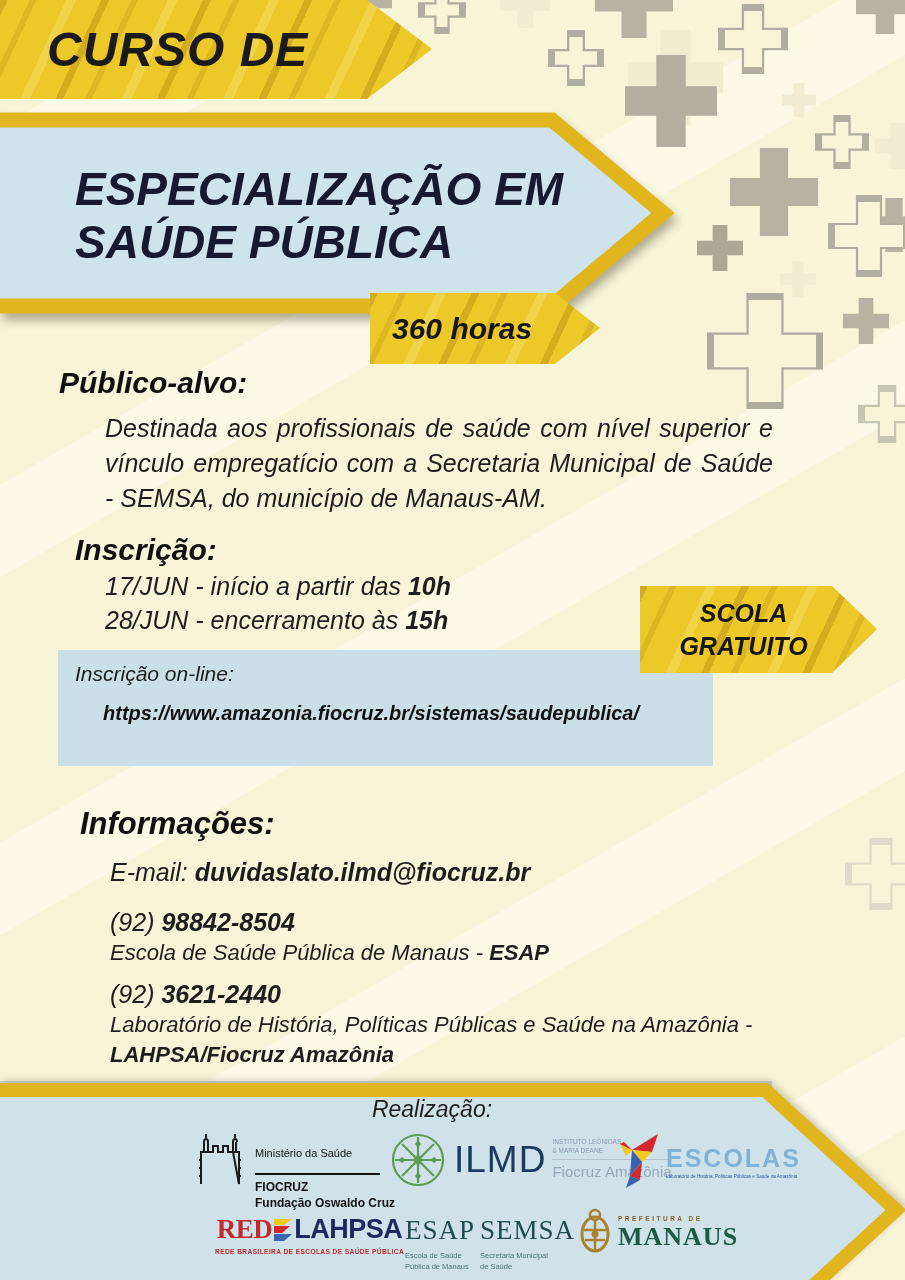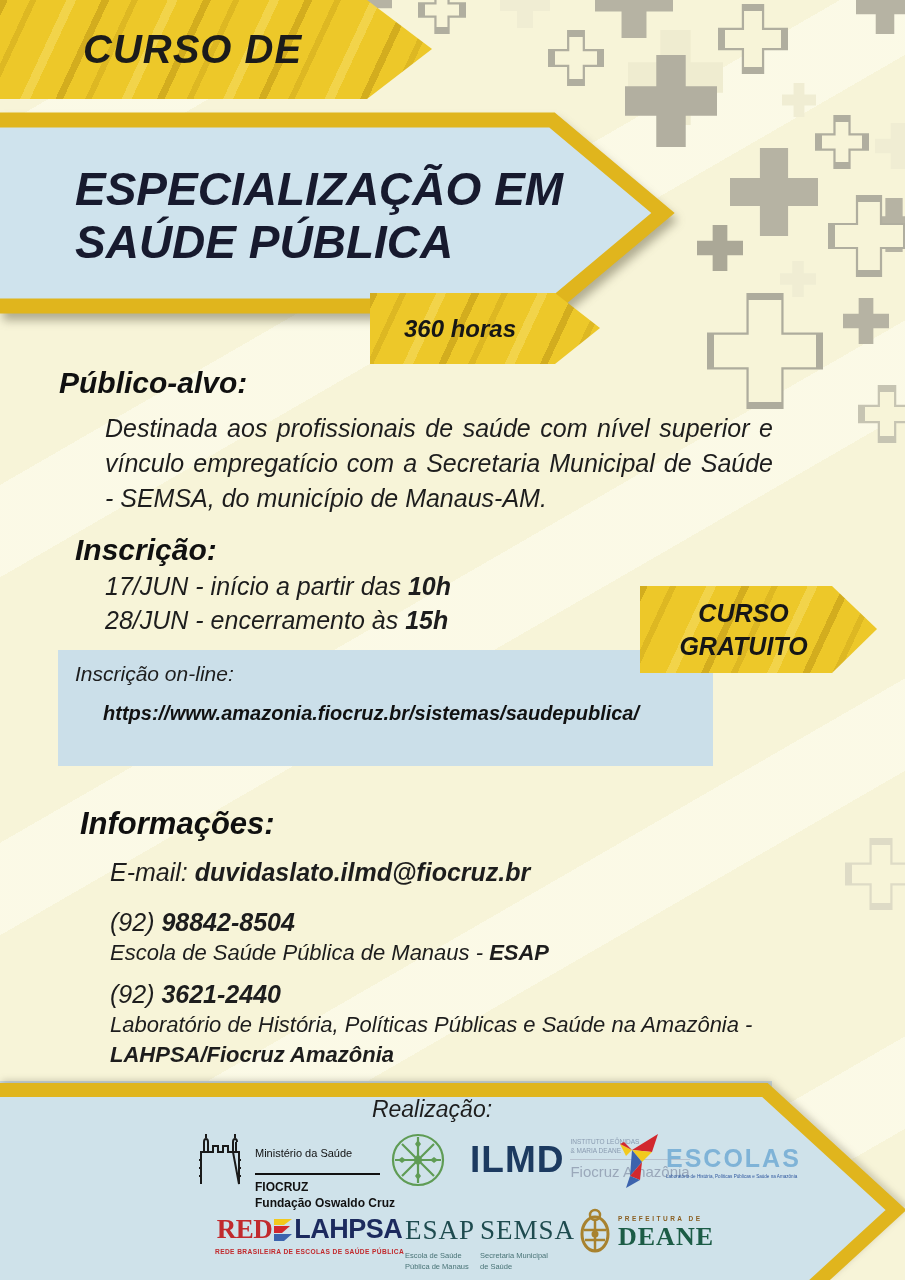--- a/index.html
+++ b/index.html
@@ -27,25 +27,25 @@
     content:"";position:absolute;inset:0;
     background:repeating-linear-gradient(115deg,
       rgba(150,110,5,0.30) 0 7px, transparent 7px 27px,
       rgba(150,110,5,0.18) 27px 33px, transparent 33px 60px,
       rgba(255,242,160,0.28) 60px 69px, transparent 69px 92px);
   }
   .yb .t{position:relative;z-index:2;}
   #curso-de{left:0;top:42;width:432px;height:99px;
     clip-path:polygon(0 0,367px 0,432px 49px,367px 99px,0 99px);
     display:flex;align-items:center;}
-  #curso-de .t{padding-left:64px;font-size:40px;font-weight:bold;font-style:italic;color:#1b1b1b;letter-spacing:1px;margin-left:19px;}
+  #curso-de .t{padding-left:47px;font-size:48px;font-weight:bold;font-style:italic;color:#1b1b1b;letter-spacing:1px;}
   #horas{left:370px;top:293px;width:230px;height:71px;
     clip-path:polygon(0 0,185px 0,230px 35px,185px 71px,0 71px);
     display:flex;align-items:center;z-index:5;}
-  #horas .t{padding-left:34px;font-size:24px;font-weight:bold;font-style:italic;color:#161616;}
+  #horas .t{padding-left:22px;font-size:30px;font-weight:bold;font-style:italic;color:#161616;}
   #gratuito{left:640px;top:586px;width:237px;height:87px;
     clip-path:polygon(0 0,192px 0,237px 43px,192px 87px,0 87px);
     display:flex;align-items:center;justify-content:center;z-index:5;}
   #gratuito .t{padding-right:30px;font-size:25px;font-weight:bold;font-style:italic;color:#161616;text-align:center;line-height:1.3;}
   
   #title-banner{position:absolute;left:0;top:111px;z-index:3;
     filter:drop-shadow(3px 7px 5px rgba(70,65,40,0.4));}
   #title-text{position:absolute;left:75px;top:163px;z-index:4;
     font-size:46px;font-weight:bold;font-style:italic;color:#171a2e;line-height:1.16;letter-spacing:0;}
   
@@ -72,21 +72,21 @@
     font-style:italic;font-size:23px;color:#1d1d1d;}
   .logo{position:absolute;}
   
   #fiocruz{left:183px;top:48px;display:flex;align-items:flex-start;}
   #fiocruz .txt{margin-left:10px;font-size:11px;color:#111;}
   #fiocruz .l1{margin-top:17px;}
   #fiocruz .rule{width:125px;height:1.5px;background:#111;margin:14px 0 4px;}
   #fiocruz .l2,#fiocruz .l3{font-weight:bold;font-size:12px;line-height:1.4;}
   
   #ilmd{left:378px;top:50px;display:flex;align-items:center;}
-  #ilmd .acr{font-size:37px;font-weight:bold;color:#1c3a60;margin:0 6px 0 24px;letter-spacing:1px;}
+  #ilmd .acr{font-size:37px;font-weight:normal;color:#1c3a60;margin:0 6px 0 8px;letter-spacing:1px;}
   #ilmd .side{font-size:6.5px;color:#8a9bb0;line-height:1.35;}
   #ilmd .side .fa{font-size:15px;color:#9aa8ba;margin-top:3px;border-top:1px solid #b7c2cf;padding-top:2px;}
   
   #lahpsa{left:606px;top:50px;display:flex;align-items:center;}
   #lahpsa .col{margin-left:4px;}
   #lahpsa .acr{font-size:25px;color:#7fb3d7;letter-spacing:2px;font-weight:bold;}
   #lahpsa .sub{font-size:4.6px;color:#30589f;margin-top:1px;white-space:nowrap;}
   
   #redescola{left:203px;top:132px;text-align:center;}
   #redescola .word{font-size:27px;font-weight:bold;letter-spacing:-0.5px;display:flex;align-items:center;justify-content:center;}
@@ -171,21 +171,21 @@
   <div class="p" id="publico-body">Destinada aos profissionais de saúde com nível superior e vínculo empregatício com a Secretaria Municipal de Saúde - SEMSA, do município de Manaus-AM.</div>
 
   <div class="h" style="left:75px;top:533px;">Inscrição:</div>
   <div class="p" id="insc-lines">
     <div><span>17/JUN - início a partir das </span><b>10h</b></div>
     <div><span>28/JUN - encerramento às </span><b>15h</b></div>
   </div>
 
   <div id="gratuito" class="yb">
     <span class="t">
-      <span>CURSO</span><br>
+      <span>SCOLA</span><br>
       <span>GRATUITO</span>
     </span>
   </div>
 
   <div id="online-box">
     <div id="online-label">Inscrição on-line:</div>
     <div id="online-url">https://www.amazonia.fiocruz.br/sistemas/saudepublica/</div>
   </div>
 
   <div class="h" id="info-head">Informações:</div>
@@ -299,18 +299,18 @@
 
     <div class="logo" id="manaus">
       <svg width="34" height="50" viewBox="0 0 34 50">
         <ellipse cx="17" cy="26" rx="13" ry="17" fill="none" stroke="#a8822e" stroke-width="3"></ellipse>
         <circle cx="17" cy="7" r="5" fill="none" stroke="#a8822e" stroke-width="2.5"></circle>
         <path d="M17,12 L17,43 M6,22 L28,22 M7,32 L27,32" stroke="#a8822e" stroke-width="2.5" fill="none"></path>
         <circle cx="17" cy="26" r="3.5" fill="#a8822e"></circle>
       </svg>
       <span class="col">
         <div class="pref">PREFEITURA DE</div>
-        <div class="name">DEANE</div>
+        <div class="name">MANAUS</div>
       </span>
     </div>
   </div>
 
 </div>
 
 </body></html>

